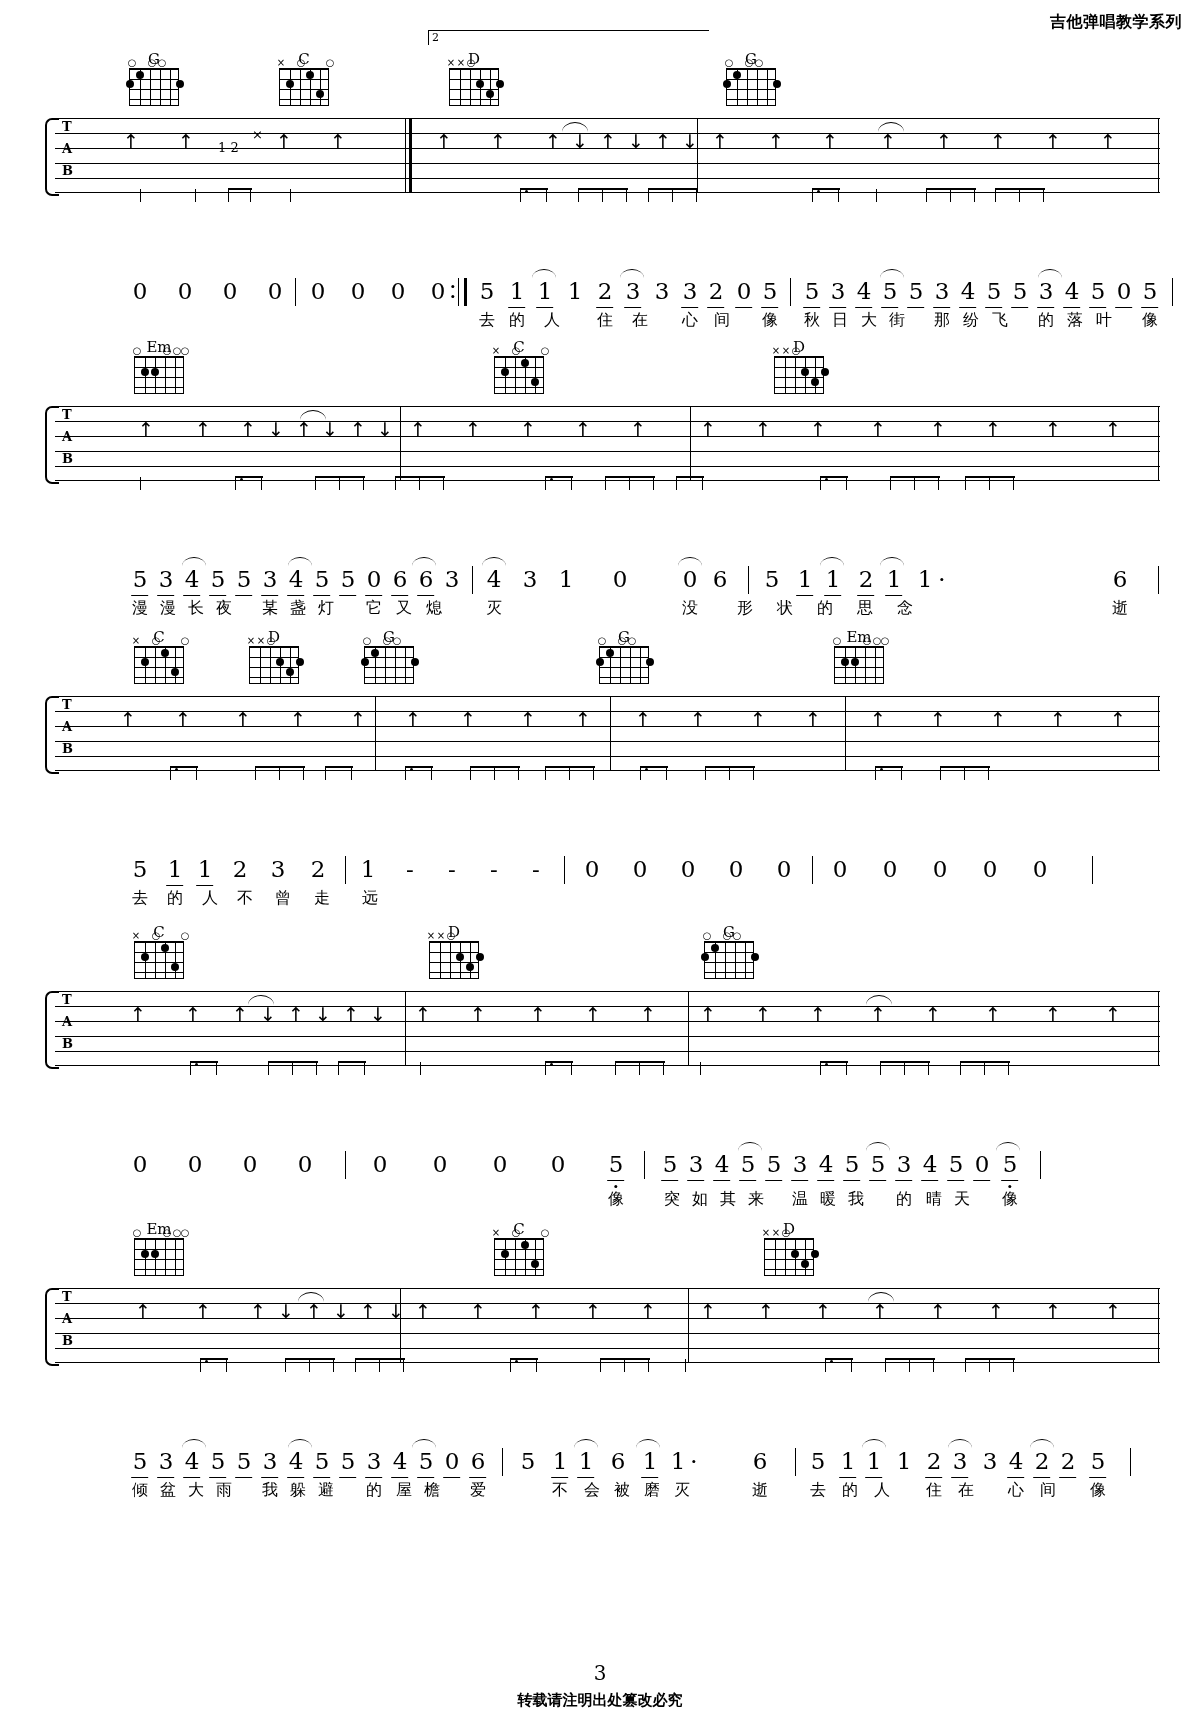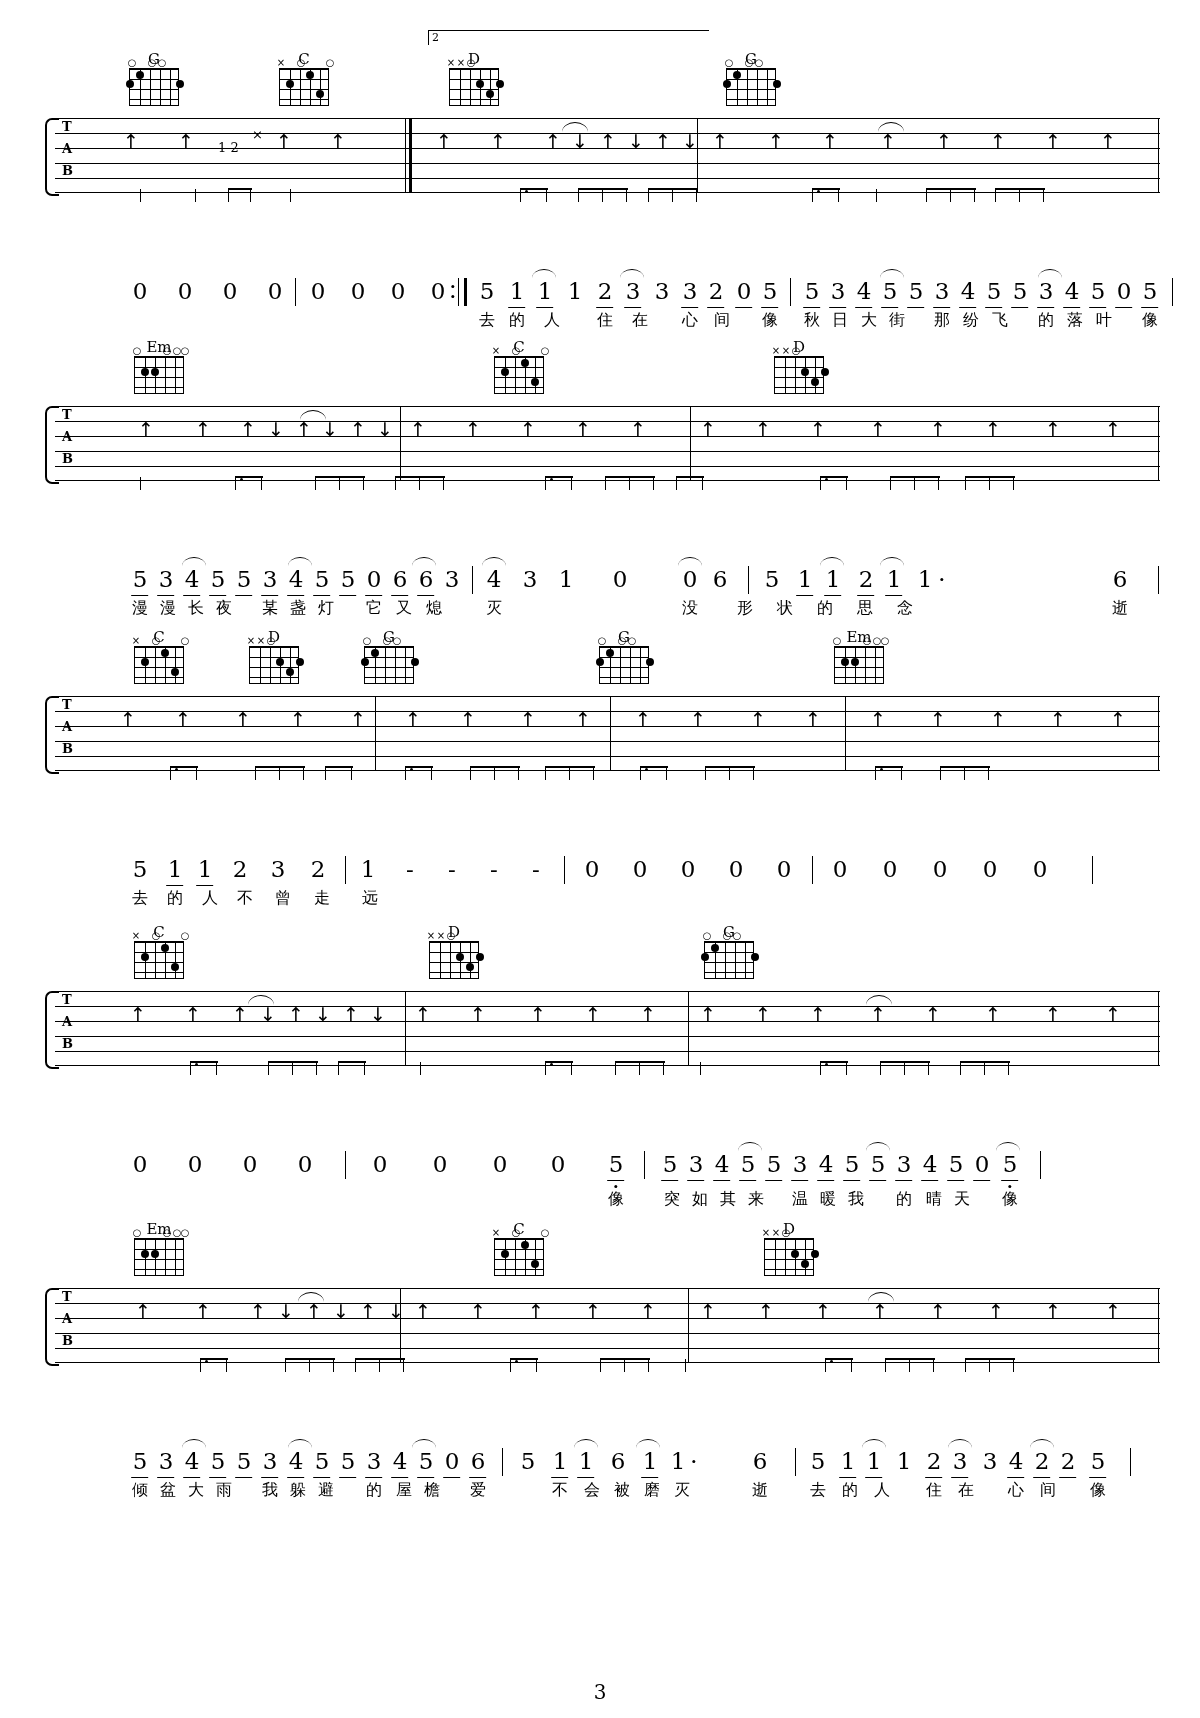--- a/index.html
+++ b/index.html
@@ -227,20 +227,21 @@
   .footer .note {
     font-family: "DejaVu Sans", sans-serif;
     font-size: 15px;
     font-weight: bold;
   }
 </style>
 </head>
 <body>
 
 <div class="header">
+  <div class="subtitle">吉他弹唱教学系列</div>
 </div>
 
 <div class="watermark">
 </div>
 
 <div class="sheet">
 
 <div class="system" style="top:52px;">
 
   <div class="ending" style="left:428px; top:-22px; width:280px;">
@@ -1412,13 +1413,14 @@
     <div class="lyric" style="left:1016px; top:32px;">心</div>
     <div class="lyric" style="left:1048px; top:32px;">间</div>
     <div class="lyric" style="left:1098px; top:32px;">像</div>
   </div>
 </div>
 
 </div>
 
 <div class="footer">
   <div class="pageno">3</div>
+  <div class="note">转载请注明出处篡改必究</div>
 </div>
 
 </body></html>

